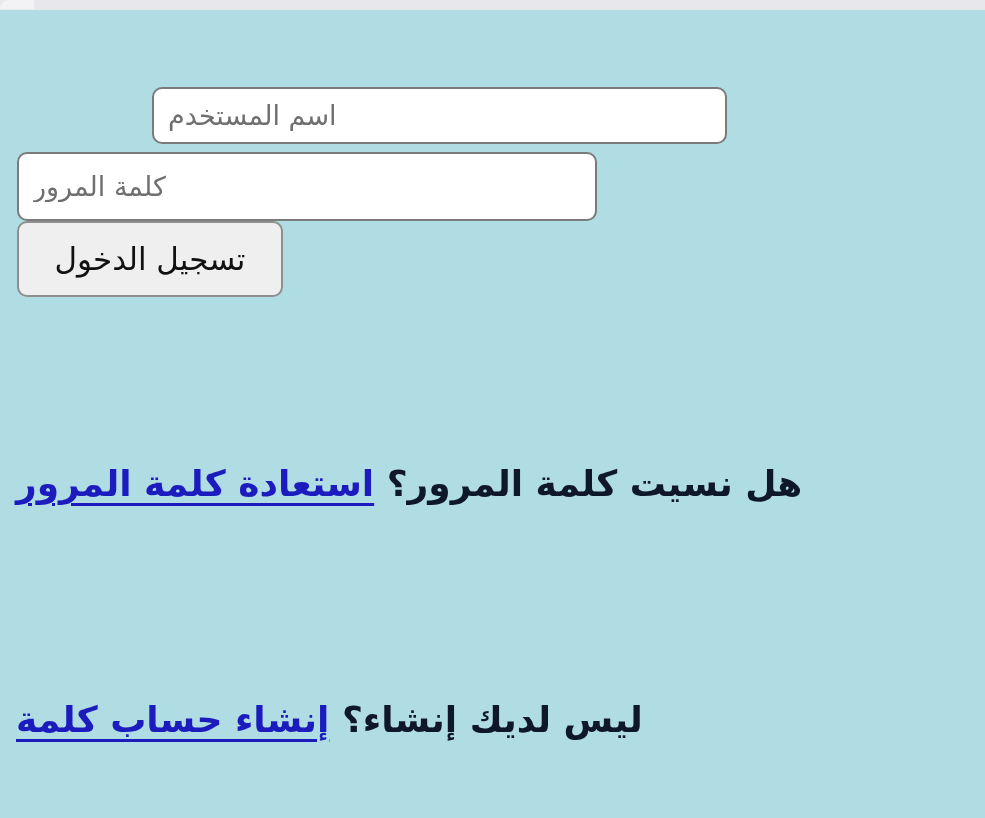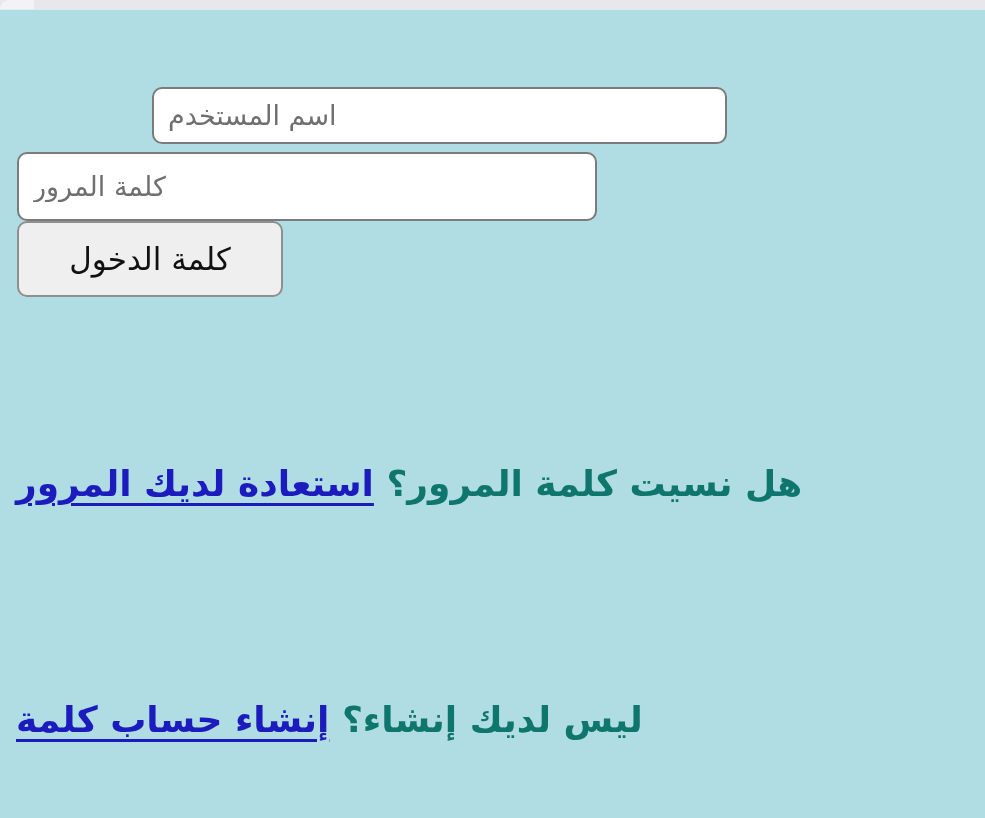--- a/index.html
+++ b/index.html
@@ -84,44 +84,44 @@
     text-align: left;
     font-weight: bold;
     font-size: 36px;
     line-height: 1.45;
     white-space: nowrap;
   }
   .help-row-forgot { top: 458px; }
   .help-row-signup { top: 694px; }
 
   .question-text {
-    color: #0f766e;
+    color: #0f172a;
   }
   .help-link {
     color: #1c1cbe;
     text-decoration: underline;
     text-decoration-thickness: 3px;
     text-underline-offset: 7px;
     cursor: pointer;
   }
 </style>
 </head>
 <body>
 
 <div class="top-bar">
   <div class="top-bar-corner"></div>
 </div>
 
 <input type="text" class="text-input input-username" placeholder="اسم المستخدم" style="">
 
 <input type="password" class="text-input input-password" placeholder="كلمة المرور" style="">
 
-<button class="login-button">كلمة الدخول</button>
+<button class="login-button">تسجيل الدخول</button>
 
 <div class="help-row help-row-forgot" dir="rtl">
   <span class="question-text">هل نسيت كلمة المرور؟</span>
-  <a class="help-link">استعادة لديك المرور</a>
+  <a class="help-link">استعادة كلمة المرور</a>
 </div>
 
 <div class="help-row help-row-signup" dir="rtl">
   <span class="question-text">ليس لديك إنشاء؟</span>
   <a class="help-link">إنشاء حساب كلمة</a>
 </div>
 
 </body></html>

